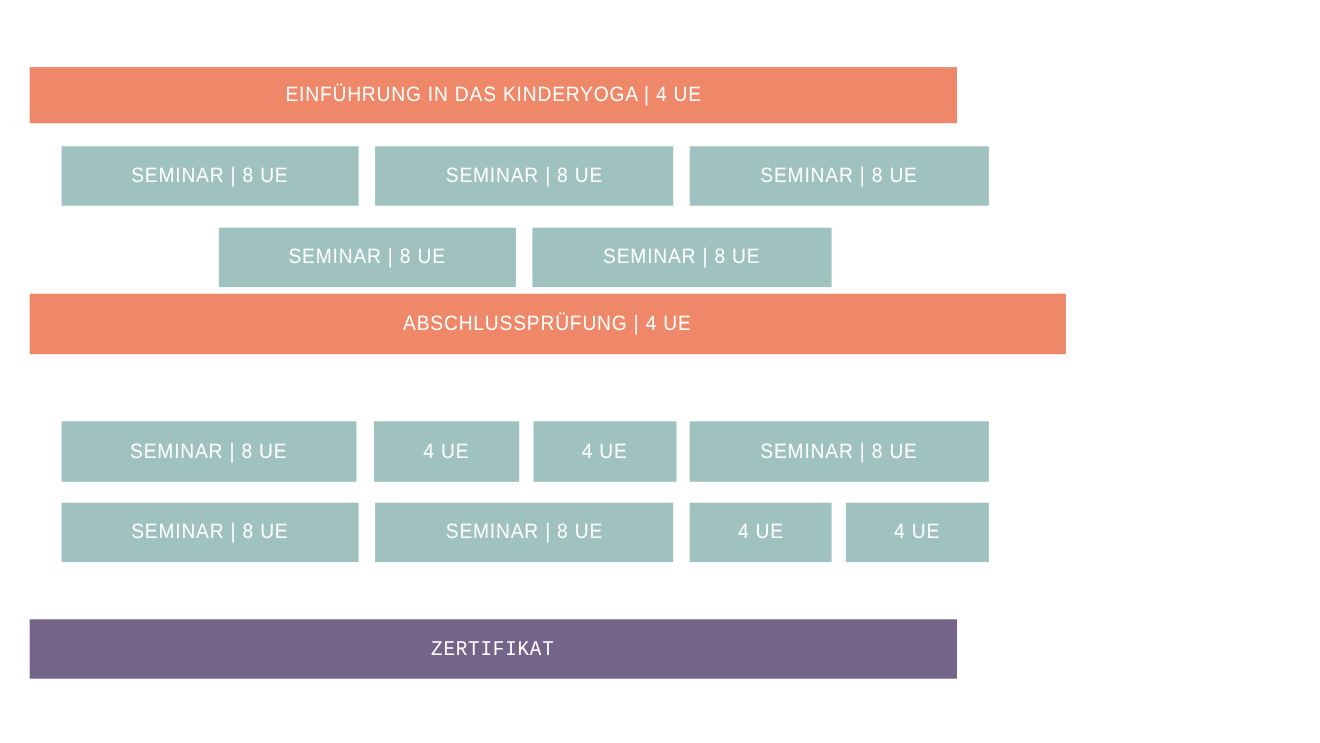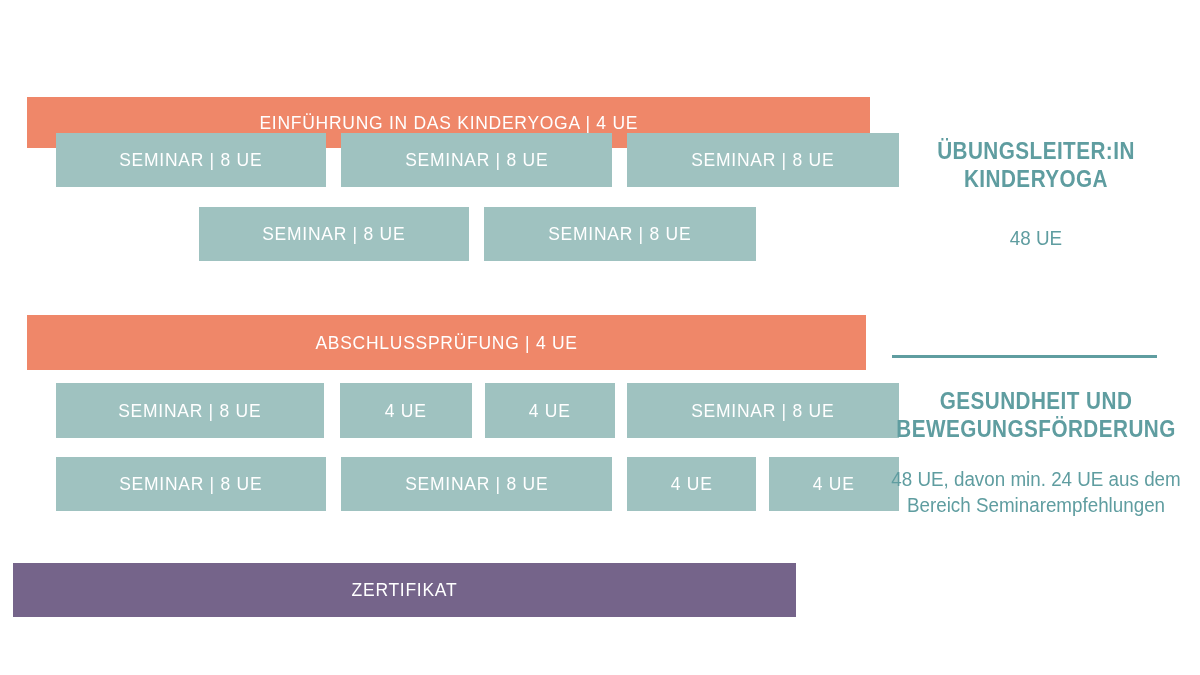--- a/index.html
+++ b/index.html
@@ -27,21 +27,21 @@
     color: var(--boxtext);
     font-size: 19px;
     font-weight: 400;
   }
   .box .box-label {
     display: inline-block;
     transform: scaleX(0.92);
     letter-spacing: 0.8px;
     white-space: nowrap;
   }
-  .orange { background: var(--orange); margin-top: 36px; }
+  .orange { background: var(--orange); }
   .teal   { background: var(--teal); margin-left: 29px; }
   .purple { background: var(--purple); }
 
   .sidebar {
     position: absolute;
     left: 880px;
     top: 0;
     width: 312px;
     height: 675px;
     color: var(--accent);
@@ -92,21 +92,21 @@
     <span class="box-label">SEMINAR | 8 UE</span>
   </div>
 
   <div class="box teal" style="left:170px; top:207px; width:270px; height:54px;">
     <span class="box-label">SEMINAR | 8 UE</span>
   </div>
   <div class="box teal" style="left:455px; top:207px; width:272px; height:54px;">
     <span class="box-label">SEMINAR | 8 UE</span>
   </div>
 
-  <div class="box orange" style="left:27px; top:279px; width:839px; height:55px;">
+  <div class="box orange" style="left:27px; top:267px; width:942px; height:55px;">
     <span class="box-label">ABSCHLUSSPRÜFUNG | 4 UE</span>
   </div>
 
   <div class="box teal" style="left:27px; top:383px; width:268px; height:55px;">
     <span class="box-label">SEMINAR | 8 UE</span>
   </div>
   <div class="box teal" style="left:311px; top:383px; width:132px; height:55px;">
     <span class="box-label">4 UE</span>
   </div>
   <div class="box teal" style="left:456px; top:383px; width:130px; height:55px;">
@@ -122,30 +122,18 @@
   <div class="box teal" style="left:312px; top:457px; width:271px; height:54px;">
     <span class="box-label">SEMINAR | 8 UE</span>
   </div>
   <div class="box teal" style="left:598px; top:457px; width:129px; height:54px;">
     <span class="box-label">4 UE</span>
   </div>
   <div class="box teal" style="left:740px; top:457px; width:130px; height:54px;">
     <span class="box-label">4 UE</span>
   </div>
 
-  <div class="box purple" style="left:13px; top:563px; width:783px; height:54px;">
+  <div class="box purple" style="left:27px; top:563px; width:843px; height:54px;font-family:Liberation Mono, monospace;">
     <span class="box-label">ZERTIFIKAT</span>
   </div>
 
-  <div class="sidebar">
-    <div class="sb-title" style="top:137px;">ÜBUNGSLEITER:IN</div>
-    <div class="sb-title" style="top:165px;">KINDERYOGA</div>
-    <div class="sb-sub" style="top:225px;">48 UE</div>
-
-    <div class="sb-divider"></div>
-
-    <div class="sb-title" style="top:387px;">GESUNDHEIT UND</div>
-    <div class="sb-title" style="top:415px;">BEWEGUNGSFÖRDERUNG</div>
-    <div class="sb-sub" style="top:466px;">48 UE, davon min. 24 UE aus dem</div>
-    <div class="sb-sub" style="top:492px;">Bereich Seminarempfehlungen</div>
-  </div>
 
 </div>
 
 </body></html>

